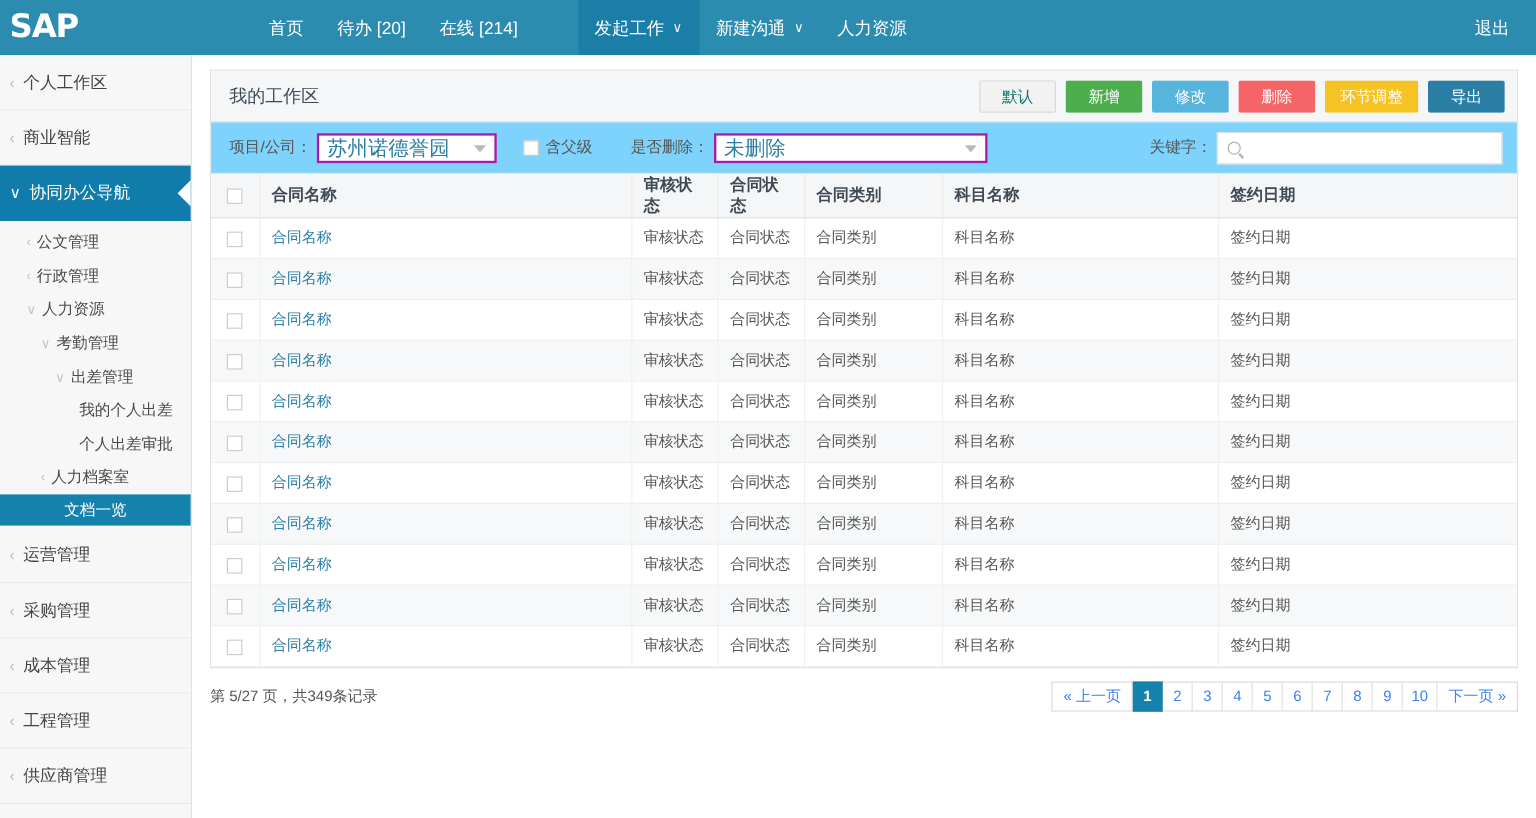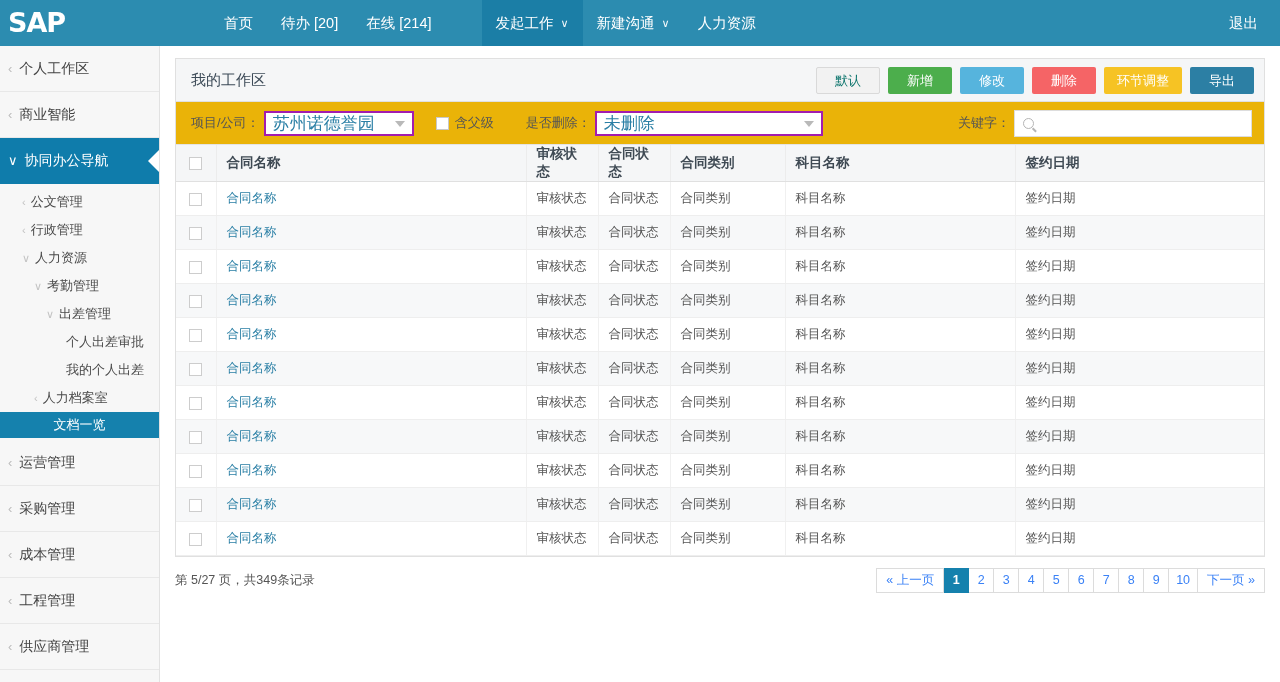--- a/index.html
+++ b/index.html
@@ -118,21 +118,21 @@
     white-space: nowrap;
   }
   .btn.default { background: #f2f2f2; color: #0f766e; border-color: #d9d9d9; }
   .btn.green   { background: #4cae4c; }
   .btn.blue    { background: #56b4dd; }
   .btn.red     { background: #f56466; }
   .btn.yellow  { background: #f6c324; }
   .btn.teal    { background: #2c7fa4; }
 
   .filter-bar {
-    height: 43px; background: #eab308; border-bottom: 1px solid #e4e4e4;
+    height: 43px; background: #7dd3fc; border-bottom: 1px solid #e4e4e4;
     display: flex; align-items: center; padding: 0 12px 0 15px;
   }
   .f-label { font-size: 13px; color: #555; margin-right: 4px; white-space: nowrap; }
   .select-box {
     position: relative; height: 25px; border: 2px solid #a21caf;
     background: #fff; display: flex; align-items: center;
     padding: 0 22px 0 7px; font-size: 17px; color: #2a7fa5; cursor: pointer;
   }
   .select-box.w1 { width: 150px; }
   .select-box.w2 { width: 228px; }
@@ -279,24 +279,24 @@
         </div>
         <div class="sub-item lvl2">
           <span class="caret">∨</span>
           <span>考勤管理</span>
         </div>
         <div class="sub-item lvl3">
           <span class="caret">∨</span>
           <span>出差管理</span>
         </div>
         <div class="sub-item lvl4">
+          <span>我的个人出差</span>
+        </div>
+        <div class="sub-item lvl4">
           <span>个人出差审批</span>
-        </div>
-        <div class="sub-item lvl4">
-          <span>我的个人出差</span>
         </div>
         <div class="sub-item lvl2">
           <span class="caret">‹</span>
           <span>人力档案室</span>
         </div>
         <div class="sub-item sel-blue">
           <span>文档一览</span>
         </div>
       </div>
     <div id="side-bottom-container">

